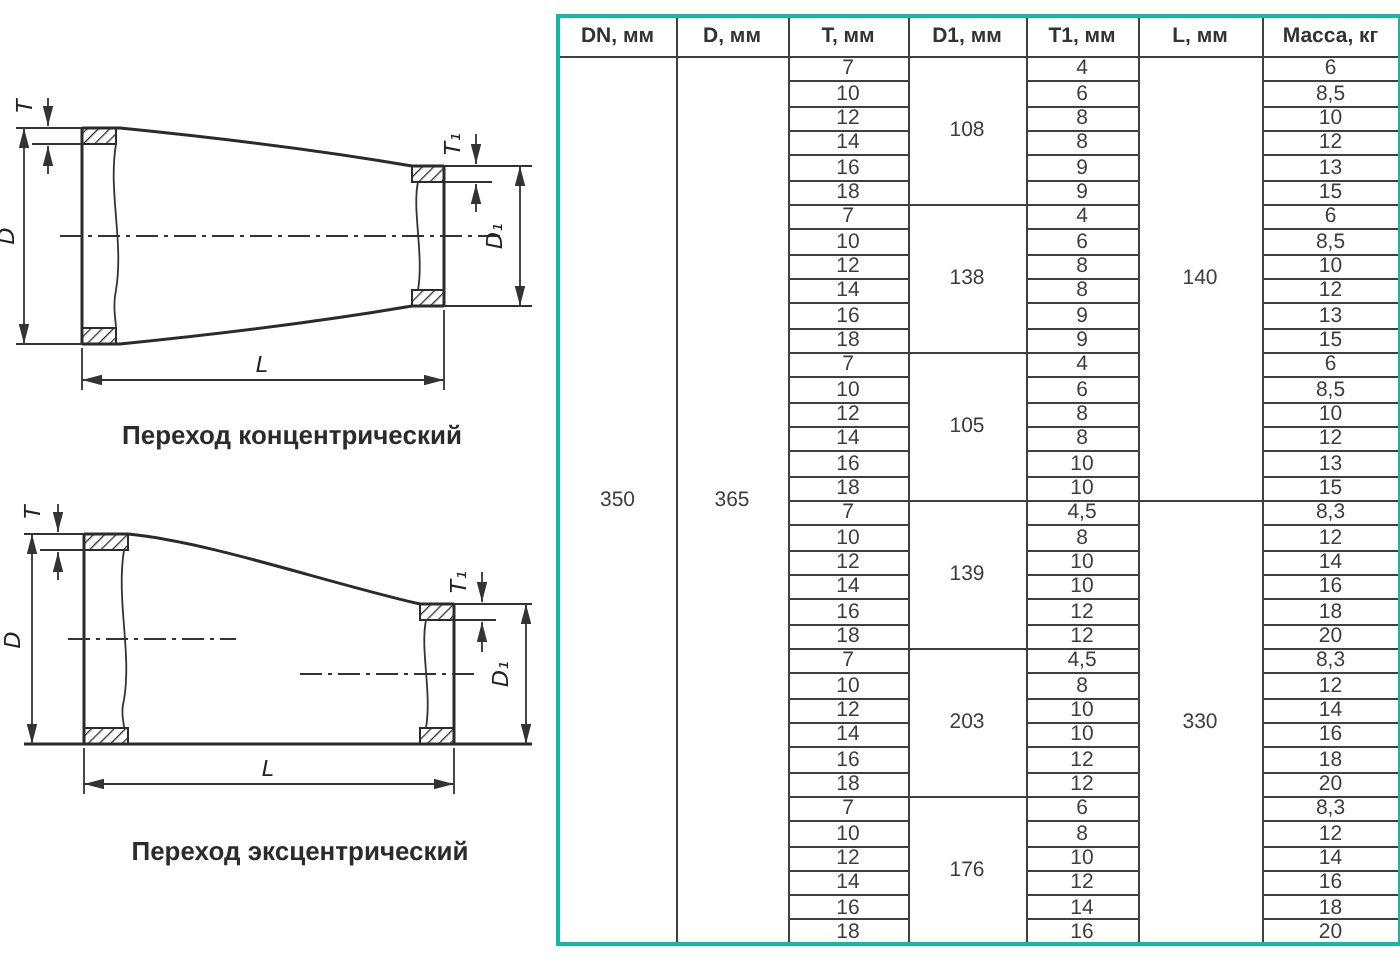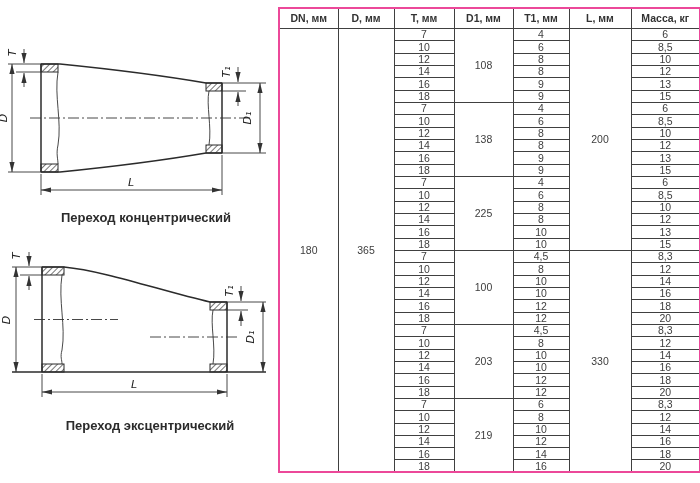--- a/index.html
+++ b/index.html
@@ -14,21 +14,21 @@
   .wavy{fill:none;stroke:#333;stroke-width:0.9;}
   .cline{fill:none;stroke:#333;stroke-width:0.9;stroke-dasharray:11 3 2 3;}
   .hatchrect{stroke:#2b2b2b;stroke-width:1;}
   .dimlabel{font-family:"DejaVu Sans",sans-serif;font-style:italic;font-size:11px;
             fill:#222;text-anchor:middle;}
   .caption{font-family:"Liberation Sans",sans-serif;font-size:13px;font-weight:600;
            fill:#2b2b2b;text-anchor:middle;}
   
   #spec-table{position:absolute;left:278px;top:7px;width:421px;
               border-collapse:collapse;table-layout:fixed;
-              border:2px solid #ec4899;}
+              border:2px solid #14b8a6;}
   #spec-table th,#spec-table td{border:1px solid #404040;text-align:center;
               vertical-align:middle;padding:0;overflow:hidden;
               font-family:"Liberation Sans",sans-serif;font-size:10.5px;color:#3d3d3d;
               line-height:1;}
   #spec-table thead th{height:19px;font-weight:700;color:#333;}
   #spec-table tbody tr{height:12.33px;}
 </style>
 </head>
 <body>
 
@@ -149,26 +149,26 @@
           <th>D, мм</th>
           <th>T, мм</th>
           <th>D1, мм</th>
           <th>T1, мм</th>
           <th>L, мм</th>
           <th>Масса, кг</th>
         </tr>
     </thead>
     <tbody>
         <tr>
-          <td rowspan="36">180</td>
+          <td rowspan="36">350</td>
           <td rowspan="36">365</td>
           <td>7</td>
           <td rowspan="6">108</td>
           <td>4</td>
-          <td rowspan="18">200</td>
+          <td rowspan="18">140</td>
           <td>6</td>
         </tr>
         <tr>
           <td>10</td>
           <td>6</td>
           <td>8,5</td>
         </tr>
         <tr>
           <td>12</td>
           <td>8</td>
@@ -215,21 +215,21 @@
           <td>9</td>
           <td>13</td>
         </tr>
         <tr>
           <td>18</td>
           <td>9</td>
           <td>15</td>
         </tr>
         <tr>
           <td>7</td>
-          <td rowspan="6">225</td>
+          <td rowspan="6">105</td>
           <td>4</td>
           <td>6</td>
         </tr>
         <tr>
           <td>10</td>
           <td>6</td>
           <td>8,5</td>
         </tr>
         <tr>
           <td>12</td>
@@ -246,21 +246,21 @@
           <td>10</td>
           <td>13</td>
         </tr>
         <tr>
           <td>18</td>
           <td>10</td>
           <td>15</td>
         </tr>
         <tr>
           <td>7</td>
-          <td rowspan="6">100</td>
+          <td rowspan="6">139</td>
           <td>4,5</td>
           <td rowspan="18">330</td>
           <td>8,3</td>
         </tr>
         <tr>
           <td>10</td>
           <td>8</td>
           <td>12</td>
         </tr>
         <tr>
@@ -309,21 +309,21 @@
           <td>12</td>
           <td>18</td>
         </tr>
         <tr>
           <td>18</td>
           <td>12</td>
           <td>20</td>
         </tr>
         <tr>
           <td>7</td>
-          <td rowspan="6">219</td>
+          <td rowspan="6">176</td>
           <td>6</td>
           <td>8,3</td>
         </tr>
         <tr>
           <td>10</td>
           <td>8</td>
           <td>12</td>
         </tr>
         <tr>
           <td>12</td>

